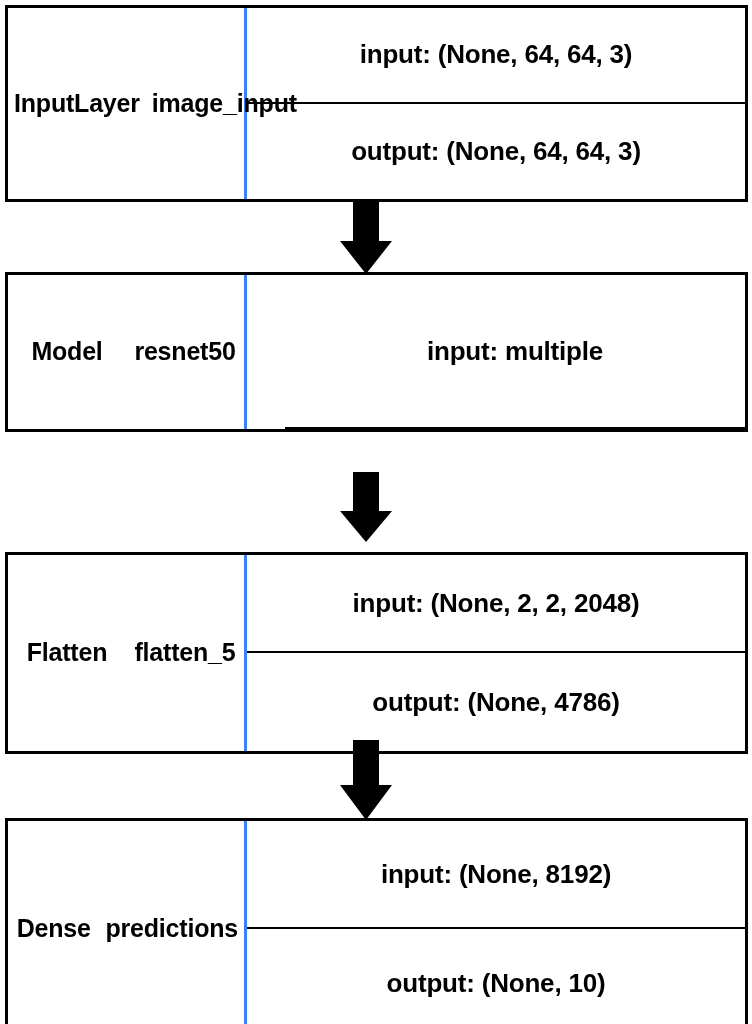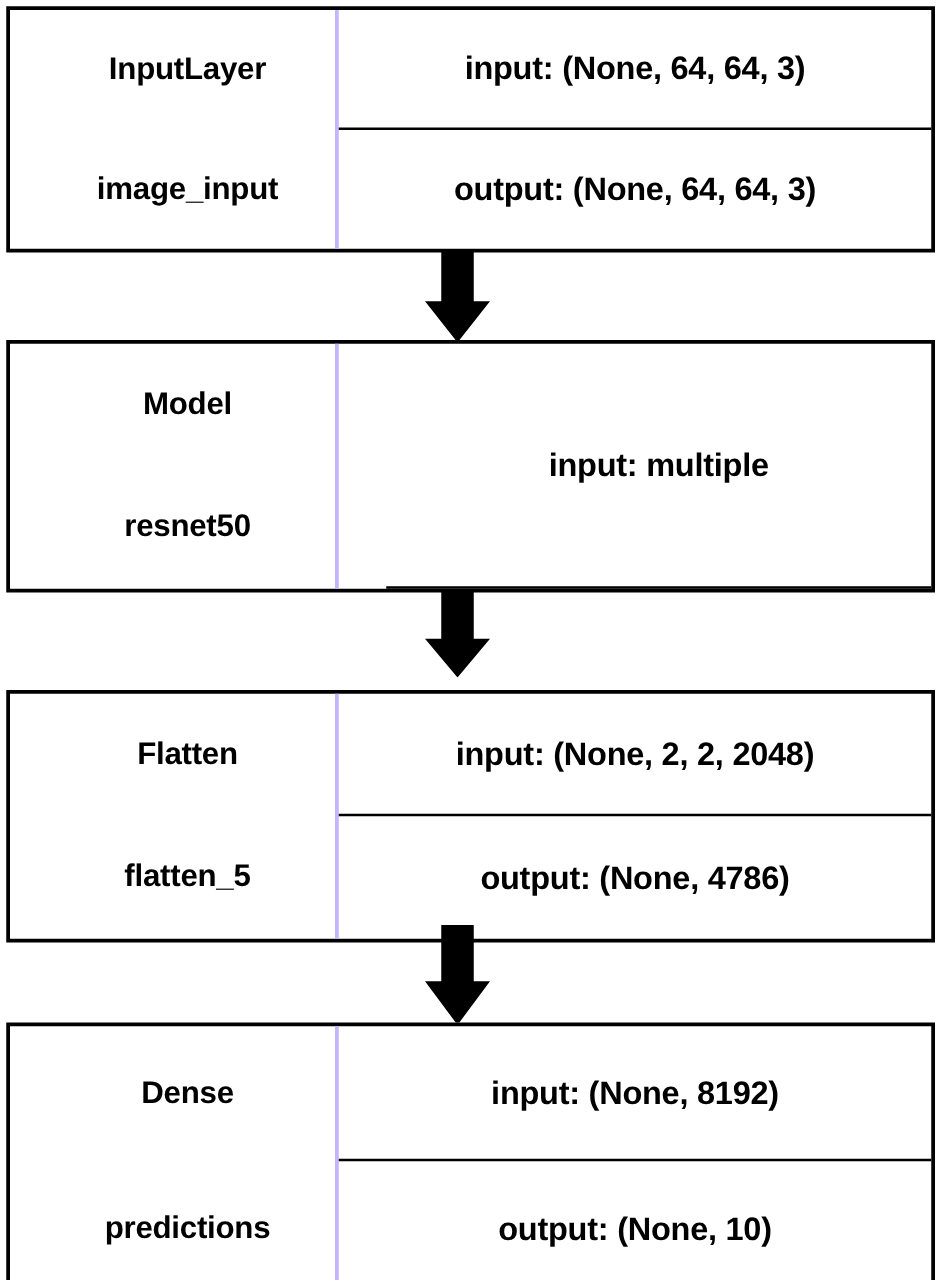--- a/index.html
+++ b/index.html
@@ -30,24 +30,23 @@
     box-sizing: border-box;
     border: 3px solid #000000;
     background: #ffffff;
     display: flex;
     flex-direction: row;
   }
   .block-left {
     width: 239px;
     flex: 0 0 239px;
     box-sizing: border-box;
-    border-right: 3px solid #c4b5fd;
+    border-right: 3px solid #3b82f6;
     display: flex;
-    flex-direction: column;
-    margin-left: 24px;
+    flex-direction: row;
   }
   .block-right {
     flex: 1 1 auto;
     box-sizing: border-box;
     display: flex;
     flex-direction: column;
   }
   .cell {
     flex: 1 1 50%;
     display: flex;
@@ -109,21 +108,21 @@
       </div>
     </div>
   </div>
 
   <div class="connector" style="top:200px; height:74px;">
     <svg viewBox="0 0 72 74" preserveAspectRatio="none">
       <polygon points="23,0 49,0 49,41 62,41 36,74 10,41 23,41" fill="#000000"></polygon>
     </svg>
   </div>
 
-  <div class="layer-block" style="top:272px; height:202px;gap:38px;">
+  <div class="layer-block" style="top:272px; height:160px;gap:38px;">
     <div class="block-left">
       <div class="cell">
         <span class="left-text">Model</span>
       </div>
       <div class="cell">
         <span class="left-text">resnet50</span>
       </div>
     </div>
     <div class="block-right">
       <div class="cell cell-top">

